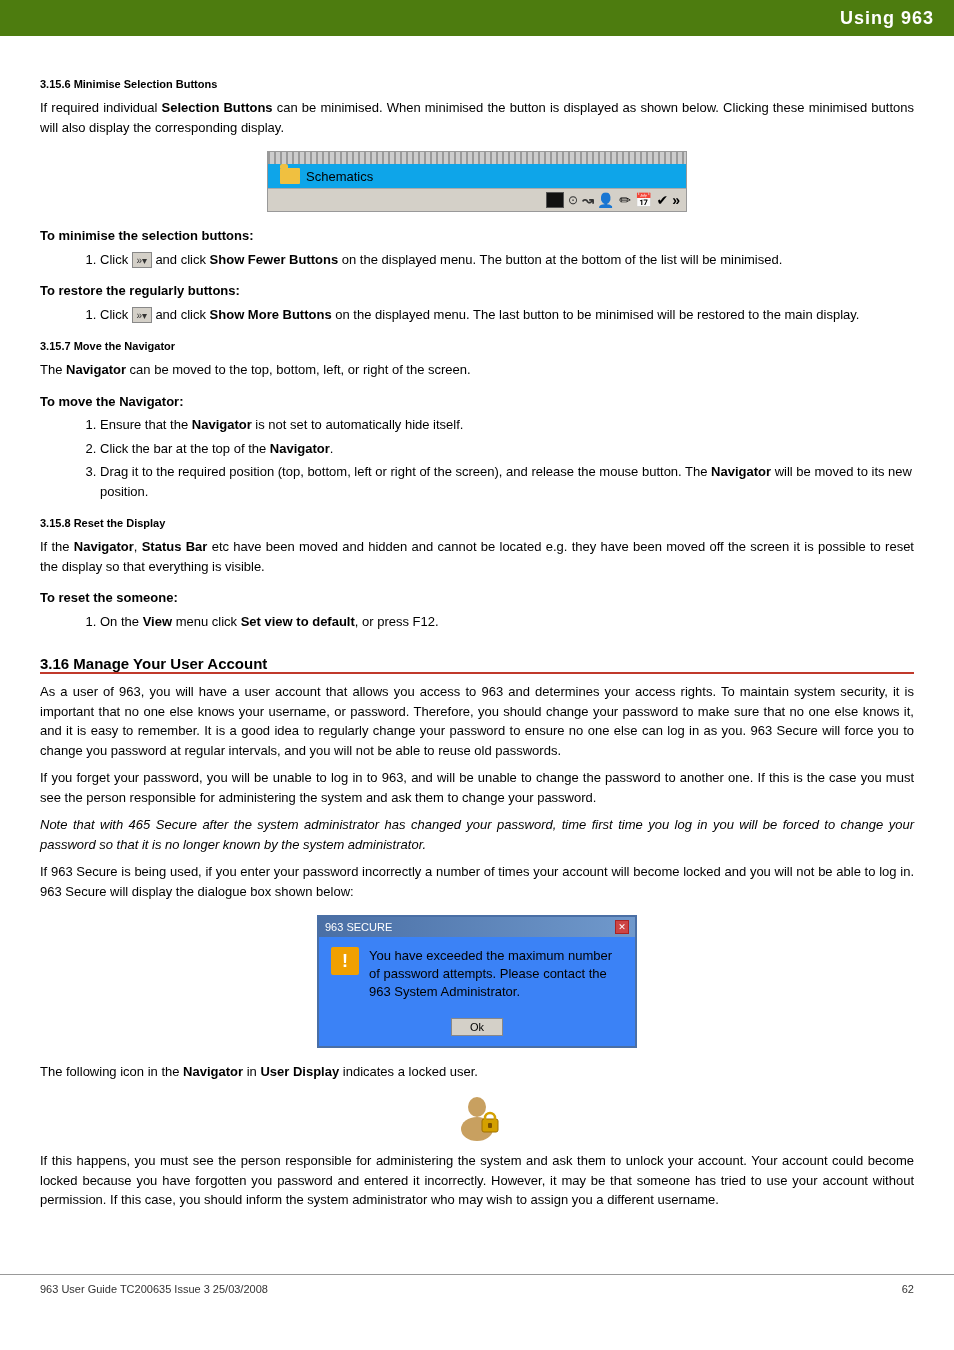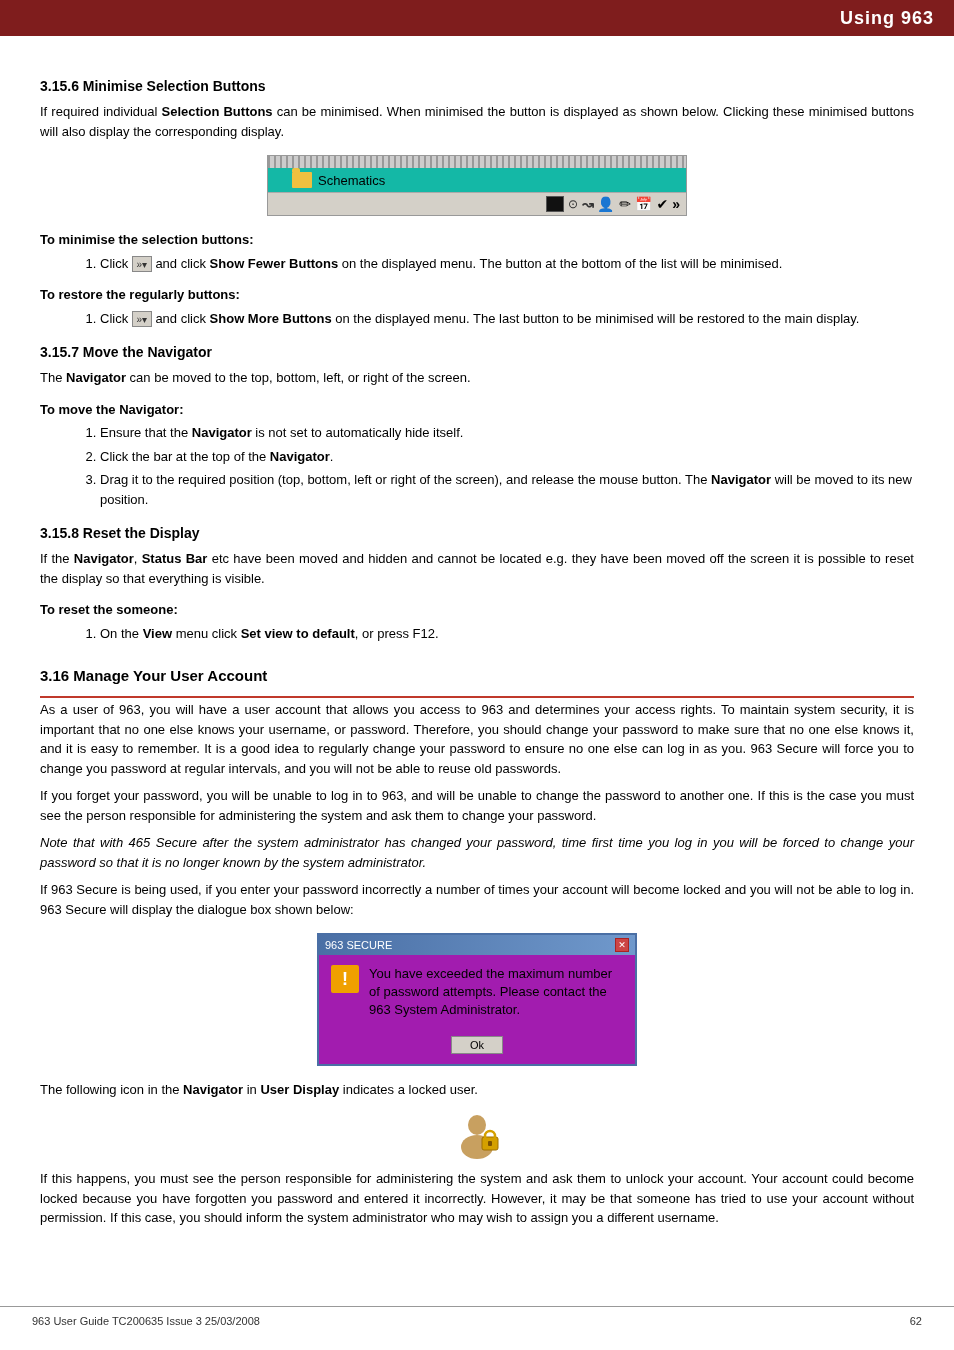--- a/index.html
+++ b/index.html
@@ -8,54 +8,54 @@
       font-size: 13px;
       color: #000;
       background: #fff;
       width: 954px;
       min-height: 1350px;
       padding: 0;
     }
 
     
     .header-bar {
-      background: #7f1d1d;
+      background: #4d7c0f;
       height: 36px;
       display: flex;
       align-items: center;
       justify-content: flex-end;
       padding-right: 20px;
     }
     .header-title {
       color: #fff;
       font-size: 18px;
       font-weight: bold;
       letter-spacing: 1px;
     }
 
     
     .content {
       padding: 24px 40px 40px 40px;
     }
 
     
     .section-heading {
-      font-size: 14px;
+      font-size: 11px;
       font-weight: bold;
       margin-bottom: 8px;
       margin-top: 18px;
     }
 
     .section-heading-large {
       font-size: 15px;
       font-weight: bold;
       border-bottom: 2px solid #c0392b;
-      padding-bottom: 12px;
+      padding-bottom: 0;
       margin-top: 24px;
-      margin-bottom: 2px;
+      margin-bottom: 8px;
     }
 
     p {
       margin-bottom: 8px;
       line-height: 1.5;
       text-align: justify;
     }
 
     
     b { font-weight: bold; }
@@ -82,24 +82,24 @@
     }
     .screenshot-title-bar {
       background: repeating-linear-gradient(
         90deg,
         #999 0px, #999 2px,
         #ccc 2px, #ccc 6px
       );
       height: 12px;
     }
     .screenshot-nav-row {
-      background: #14b8a6;
+      background: #0ea5e9;
       display: flex;
       align-items: flex-end;
-      padding: 4px 24px;
+      padding: 4px 12px;
       gap: 6px;
       border-bottom: 1px solid #aaa;
     }
     .folder-icon {
       width: 20px;
       height: 16px;
       background: #f0c040;
       border-radius: 1px;
       position: relative;
       display: inline-block;
@@ -149,21 +149,21 @@
       line-height: 16px;
       color: #333;
       vertical-align: middle;
     }
 
     
     .dialog-box {
       border: 2px solid #4a6fa5;
       width: 320px;
       margin: 14px auto;
-      background: #a21caf;
+      background: #3b82f6;
     }
     .dialog-title-bar {
       background: linear-gradient(to right, #4a6fa5, #7099cc);
       color: #fff;
       font-size: 11px;
       padding: 3px 6px;
       display: flex;
       align-items: center;
       justify-content: space-between;
     }
@@ -221,26 +221,26 @@
       margin: 10px auto;
       position: relative;
       display: flex;
       align-items: center;
       justify-content: center;
     }
 
     
     .page-footer {
       border-top: 1px solid #999;
-      padding: 8px 32px;
+      padding: 8px 40px;
       display: flex;
       justify-content: space-between;
       font-size: 11px;
       color: #333;
-      margin-top: 30px;
+      margin-top: 16px;
     }
 
     
     .action-heading {
       font-weight: bold;
       margin-top: 12px;
       margin-bottom: 4px;
     }
   </style>
 </head>

